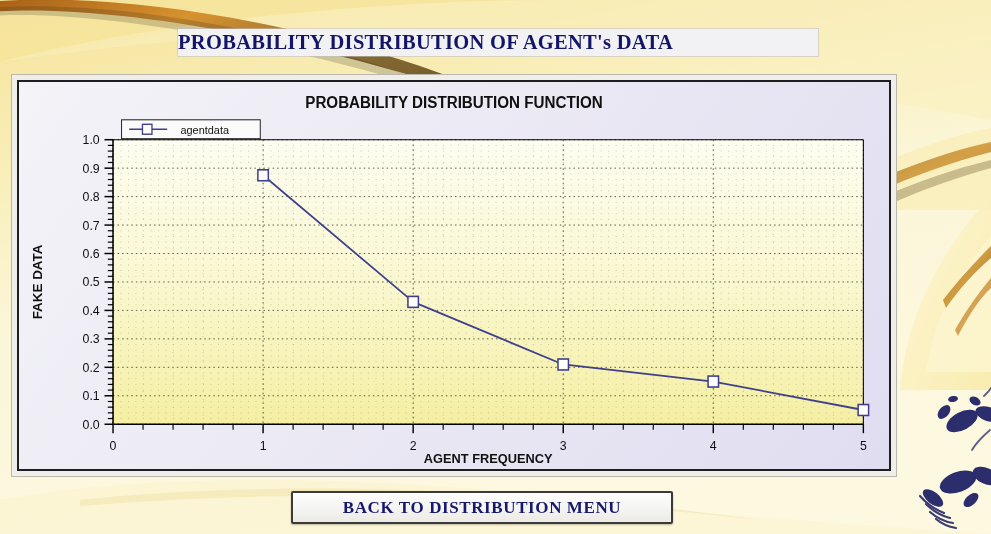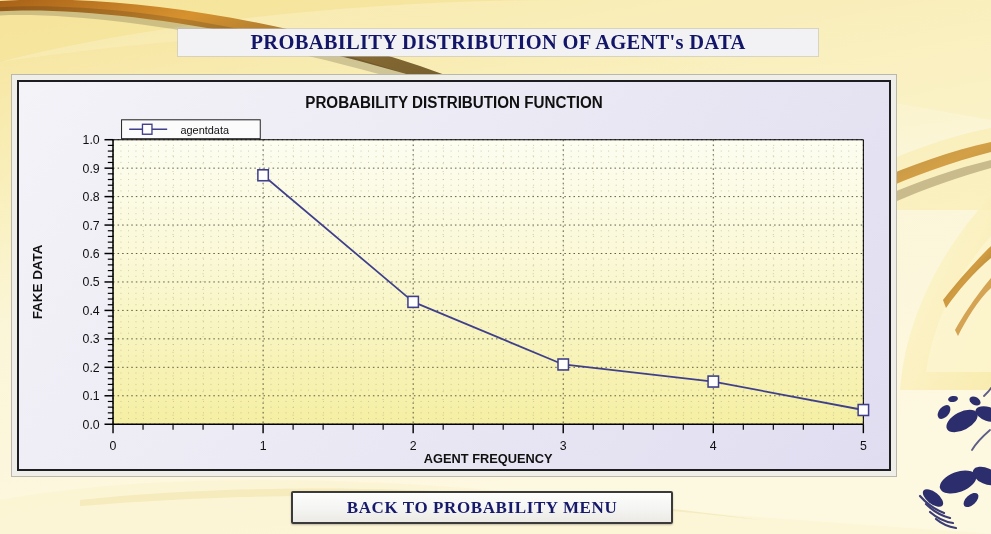--- a/index.html
+++ b/index.html
@@ -28,21 +28,21 @@
     position: absolute;
     left: 178px;
     top: 29px;
     width: 640px;
     height: 27px;
     z-index: 5;
     background: #f2f2f4;
     box-shadow: 0 0 0 1px rgba(190,190,200,0.55);
     display: flex;
     align-items: center;
-    justify-content: center;
+    justify-content: flex-start;
   }
   #page-title .txt {
     font-family: "Liberation Serif", serif;
     font-weight: bold;
     font-size: 20.5px;
     letter-spacing: 0.3px;
     color: #131668;
     white-space: nowrap;
   }
 
@@ -421,14 +421,14 @@
         <line x1="116" y1="47.5" x2="156" y2="47.5" stroke="#3f3f8c" stroke-width="1.6"></line>
         <rect x="130" y="42.5" width="10" height="10" fill="#ffffff" stroke="#3f3f8c" stroke-width="1.4"></rect>
         <text class="legend-label" x="170" y="52">agentdata</text>
       </g>
     </svg>
 
   </div>
 </div>
 
 <div id="back-button">
-  <span class="txt">BACK TO PROBABILITY MENU</span>
+  <span class="txt">BACK TO DISTRIBUTION MENU</span>
 </div>
 
 </body></html>

